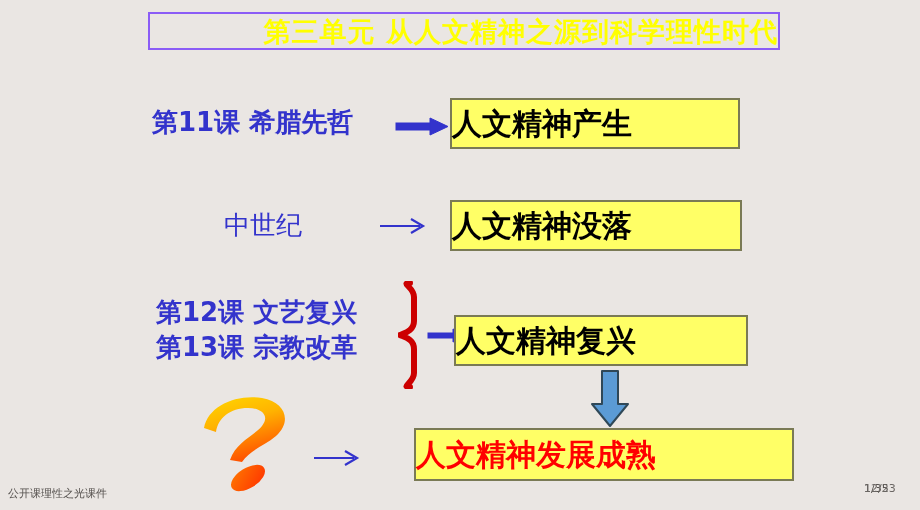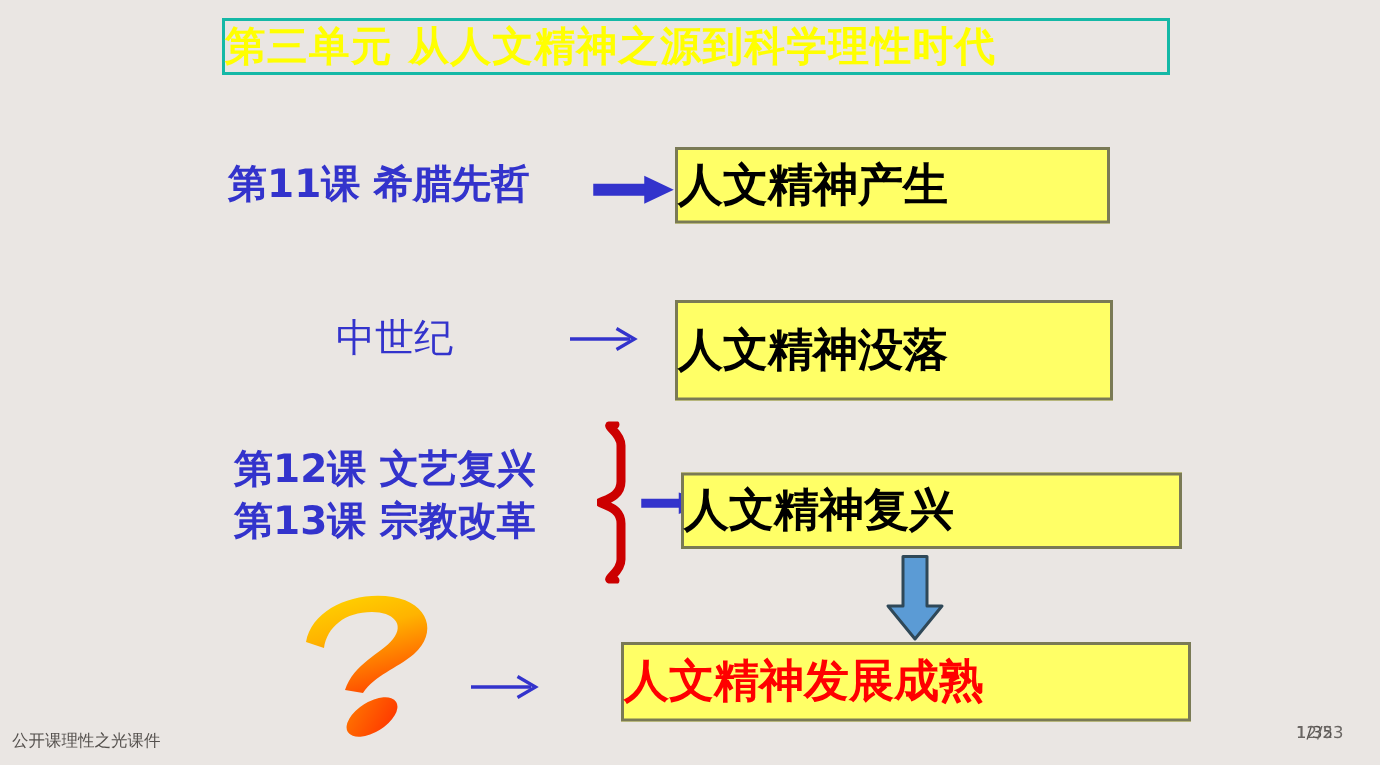--- a/index.html
+++ b/index.html
@@ -20,25 +20,25 @@
     height: 510px;
   }
 
   
   .title-box {
     position: absolute;
     left: 148px;
     top: 12px;
     width: 632px;
     height: 38px;
-    border: 2px solid #14b8a6;
+    border: 2px solid #8b5cf6;
     box-sizing: border-box;
     display: flex;
     align-items: center;
-    justify-content: flex-start;
+    justify-content: flex-end;
   }
   .title-text {
     color: #ffff00;
     font-weight: bold;
     font-size: 27px;
     letter-spacing: 1px;
     white-space: nowrap;
     line-height: 1;
     font-family: "DejaVu Sans", "Liberation Sans", sans-serif;
   }
@@ -143,21 +143,21 @@
 
   <div class="blue-label thin" style="left:224px; top:208px;">中世纪</div>
 
   <svg class="arrow-svg" style="left:378px; top:212px;" width="52" height="28" viewBox="0 0 52 28">
     <g fill="none" stroke="#3333cc" stroke-width="2.2">
       <line x1="2" y1="14" x2="42" y2="14"></line>
       <polyline points="33,7 45,14 33,21" fill="none"></polyline>
     </g>
   </svg>
 
-  <div class="ybox" style="left:450px; top:200px; width:292px; height:67px;">
+  <div class="ybox" style="left:450px; top:200px; width:292px; height:51px;">
     <span>人文精神没落</span>
   </div>
 
   <div class="blue-label" style="left:156px; top:295px;">第12课  文艺复兴</div>
   <div class="blue-label" style="left:156px; top:330px;">第13课  宗教改革</div>
 
   <svg class="brace" style="left:398px; top:281px;" width="36" height="108" viewBox="0 0 36 108">
     <path d="M 12 2
              C 2 2, 16 6, 16 16
              L 16 40
@@ -167,21 +167,21 @@
              C 16 102, 2 106, 12 106" fill="none" stroke="#cc0000" stroke-width="6" stroke-linecap="round" stroke-linejoin="round"></path>
   </svg>
 
   <svg class="arrow-svg" style="left:428px; top:322px;" width="46" height="28" viewBox="0 0 46 28">
     <g fill="#3333cc" stroke="#3333cc">
       <rect x="0" y="11" width="28" height="5"></rect>
       <polygon points="25,7 42,13.5 25,20"></polygon>
     </g>
   </svg>
 
-  <div class="ybox" style="left:454px; top:315px; width:334px; height:51px;">
+  <div class="ybox" style="left:454px; top:315px; width:294px; height:51px;">
     <span>人文精神复兴</span>
   </div>
 
   <svg class="arrow-svg" style="left:588px; top:371px;" width="44" height="58" viewBox="0 0 44 58">
     <polygon points="14,0 30,0 30,33 40,33 22,55 4,33 14,33" fill="#5b9bd5" stroke="#2f4858" stroke-width="2" stroke-linejoin="round"></polygon>
   </svg>
 
   <svg class="qmark" style="left:196px; top:392px;" width="120" height="100" viewBox="0 0 120 100">
     <defs>
       <linearGradient id="qgrad" x1="0" y1="0" x2="0.35" y2="1">

